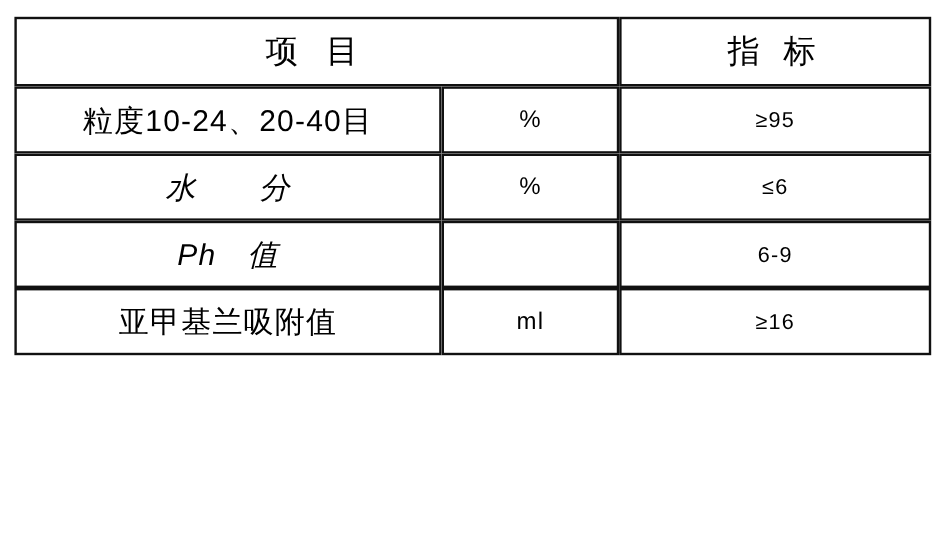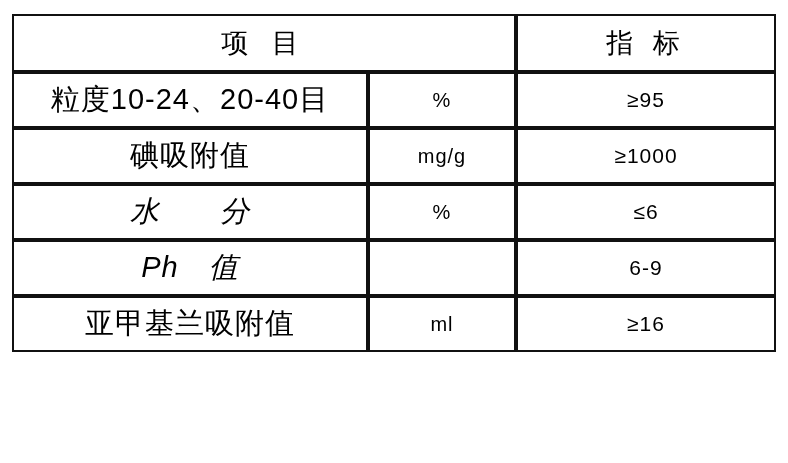--- a/index.html
+++ b/index.html
@@ -47,30 +47,30 @@
     font-weight: normal;
     letter-spacing: 6px;
   }
   tr.head td.hdr-item { letter-spacing: 8px; }
 
   
   tr.row td {
     height: 50px;
   }
   td.cell-item {
-    font-size: 29px;
+    font-size: 25px;
     letter-spacing: 2px;
   }
   td.cell-unit {
     font-size: 20px;
     letter-spacing: 2px;
     font-family: "Liberation Sans", sans-serif;
   }
   td.cell-value {
-    font-size: 21px;
+    font-size: 18px;
     letter-spacing: 2px;
   }
   
   td.wide { letter-spacing: 10px; font-style: italic; }
   td.wide2 { letter-spacing: 6px; }
 </style>
 </head>
 <body>
 
 <div class="sheet">
@@ -85,25 +85,20 @@
         <td class="hdr-item" colspan="2">项 目</td>
         <td>指 标</td>
       </tr>
 
       <tr class="row">
         <td class="cell-item">粒度10-24、20-40目</td>
         <td class="cell-unit">%</td>
         <td class="cell-value">≥95</td>
       </tr>
 
-      <tr class="row">
-        <td class="cell-item wide2">碘吸附值</td>
-        <td class="cell-unit">mg/g</td>
-        <td class="cell-value">≥1000</td>
-      </tr>
 
 
       <tr class="row">
         <td class="cell-item wide">水　　分</td>
         <td class="cell-unit">%</td>
         <td class="cell-value">≤6</td>
       </tr>
 
 
       <tr class="row">

